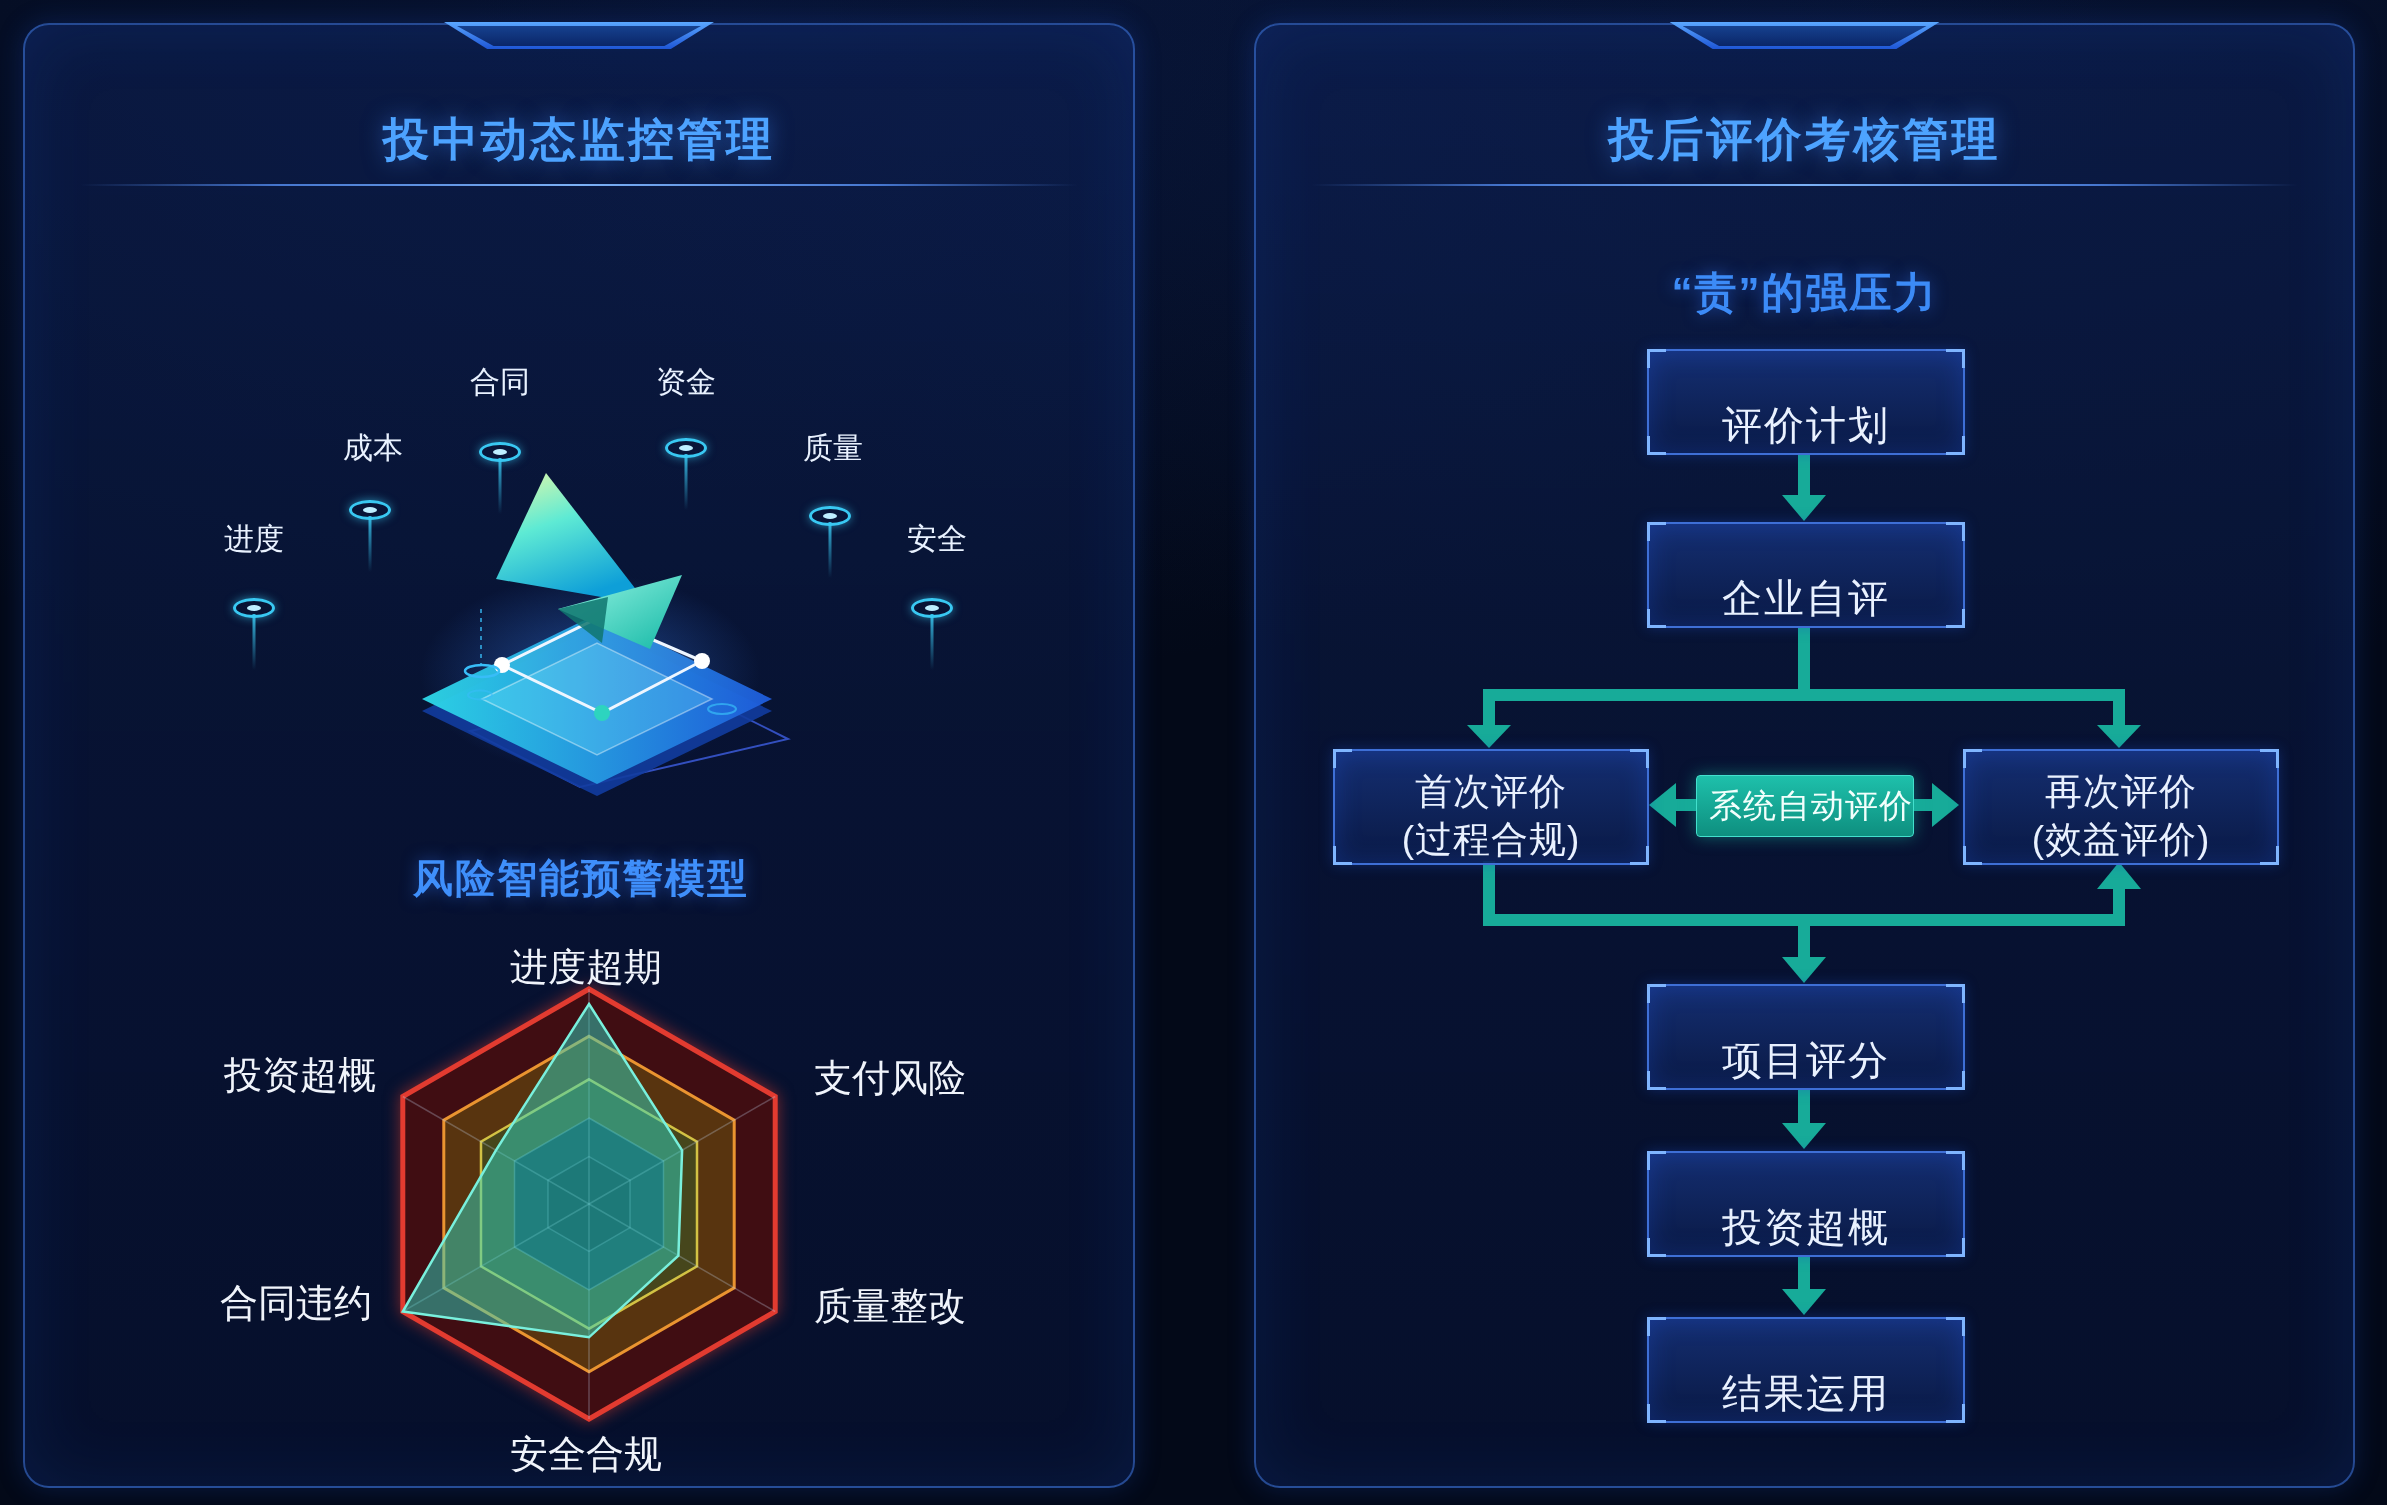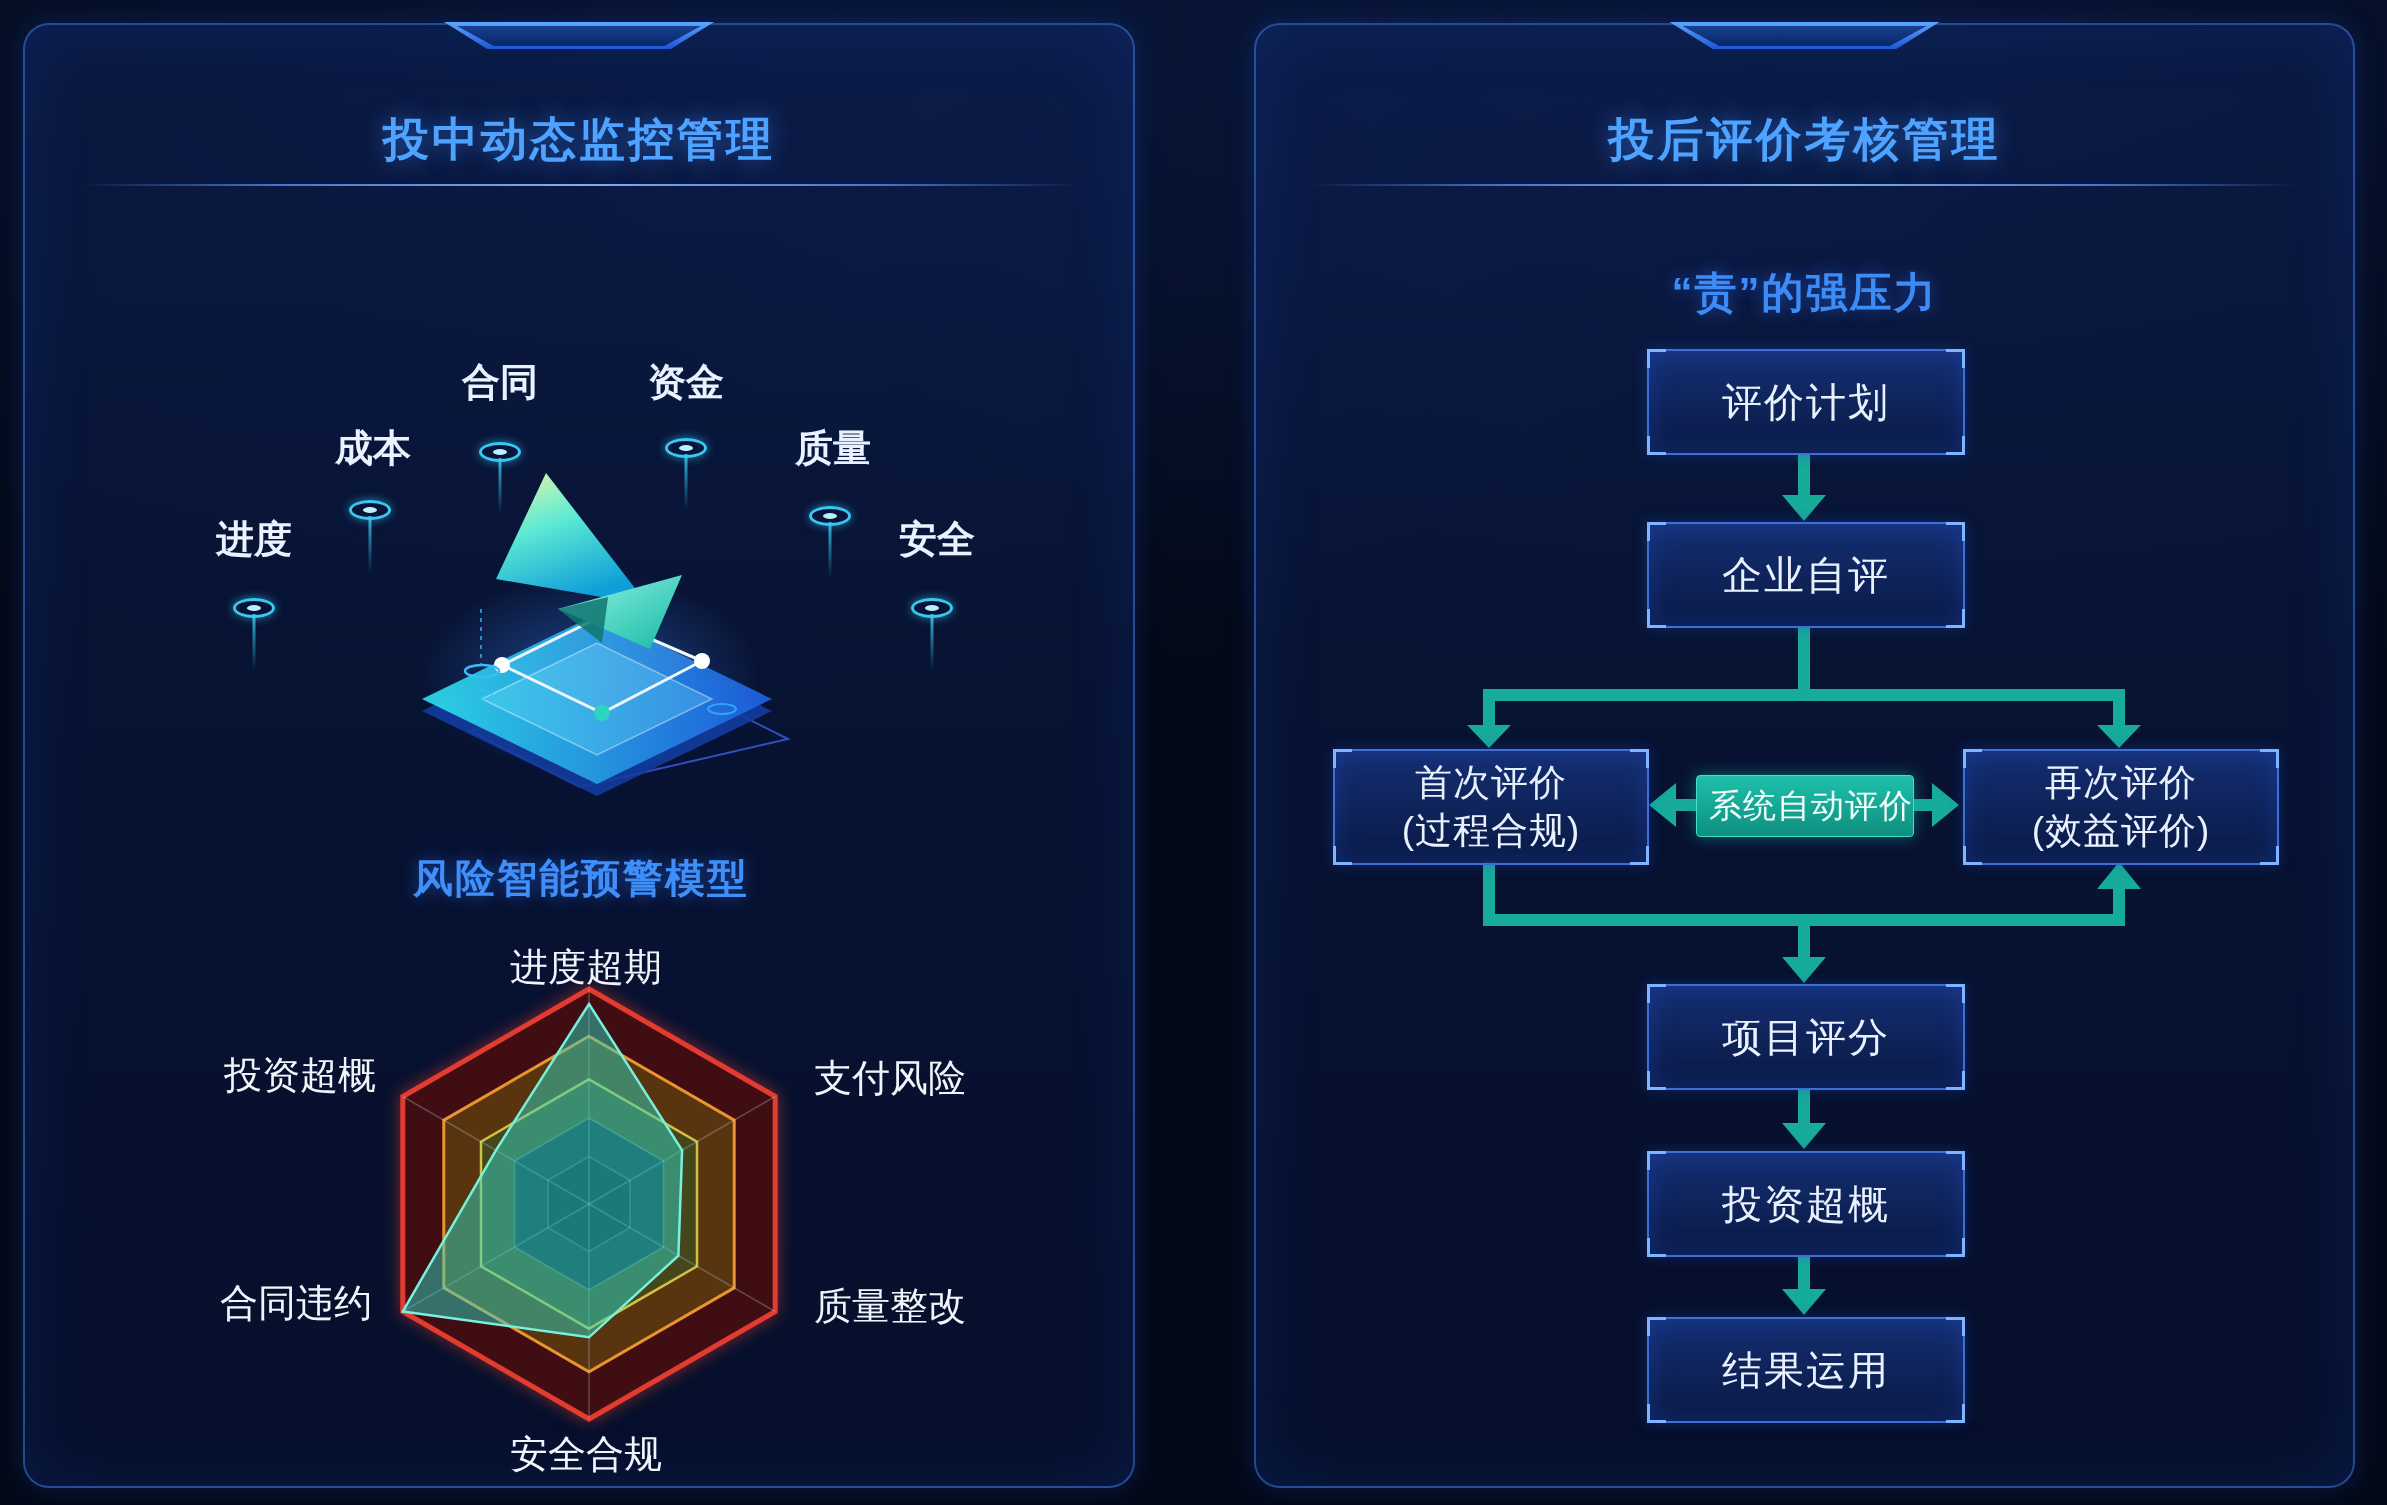--- a/index.html
+++ b/index.html
@@ -42,21 +42,21 @@
   }
   .subtitle{
     position:absolute;top:240px;left:0;right:0;text-align:center;
     font-size:42px;font-weight:700;color:#3c8bf7;letter-spacing:2px;
     text-shadow:0 0 16px rgba(50,120,255,0.5);
   }
 
   
   .factor-label{
     position:absolute;transform:translate(-50%,-50%);
-    font-size:38px;color:#e9f2ff;white-space:nowrap;font-weight:bold;
+    font-size:30px;color:#e9f2ff;white-space:nowrap;
   }
   .beacon{
     position:absolute;width:36px;height:14px;transform:translateX(-50%);
     border:3px solid #39c8f2;border-radius:50%;
     box-shadow:0 0 10px rgba(57,200,242,0.6);
   }
   .beacon::before{
     content:'';position:absolute;left:50%;top:50%;width:14px;height:6px;
     transform:translate(-50%,-50%);background:#bdeeff;border-radius:50%;
   }
@@ -88,21 +88,21 @@
   .flow-box{
     position:absolute;
     background:linear-gradient(180deg, rgba(22,50,122,0.88), rgba(10,26,70,0.92));
     border:2px solid #3e6fd6;color:#e9f1ff;
     box-shadow:inset 0 0 26px rgba(40,100,255,0.25), 0 0 12px rgba(30,80,200,0.35);
   }
   .flow-box::before{content:'';position:absolute;top:-2px;left:-2px;width:16px;height:16px;border-top:3px solid #7fb5ff;border-left:3px solid #7fb5ff;}
   .flow-box::after{content:'';position:absolute;top:-2px;right:-2px;width:16px;height:16px;border-top:3px solid #7fb5ff;border-right:3px solid #7fb5ff;}
   .box-inner{
     position:absolute;inset:0;display:flex;flex-direction:column;
-    align-items:center;justify-content:center;gap:2px;
+    align-items:center;justify-content:flex-end;gap:2px;
   }
   .box-inner::before{content:'';position:absolute;bottom:-2px;left:-2px;width:16px;height:16px;border-bottom:3px solid #7fb5ff;border-left:3px solid #7fb5ff;}
   .box-inner::after{content:'';position:absolute;bottom:-2px;right:-2px;width:16px;height:16px;border-bottom:3px solid #7fb5ff;border-right:3px solid #7fb5ff;}
   .l1{font-size:40px;letter-spacing:2px;}
   .flow-box.two-line .l1,.flow-box.two-line .l2{font-size:37px;letter-spacing:1px;line-height:1.25;}
   .auto-box{
     position:absolute;display:flex;align-items:center;justify-content:flex-end;
     background:linear-gradient(180deg,#1ec0ab,#0e8f7f);
     border:1px solid #43e0cd;border-radius:4px;color:#f2fffc;font-size:33px;
     box-shadow:0 0 16px rgba(20,180,160,0.5);letter-spacing:1px;

